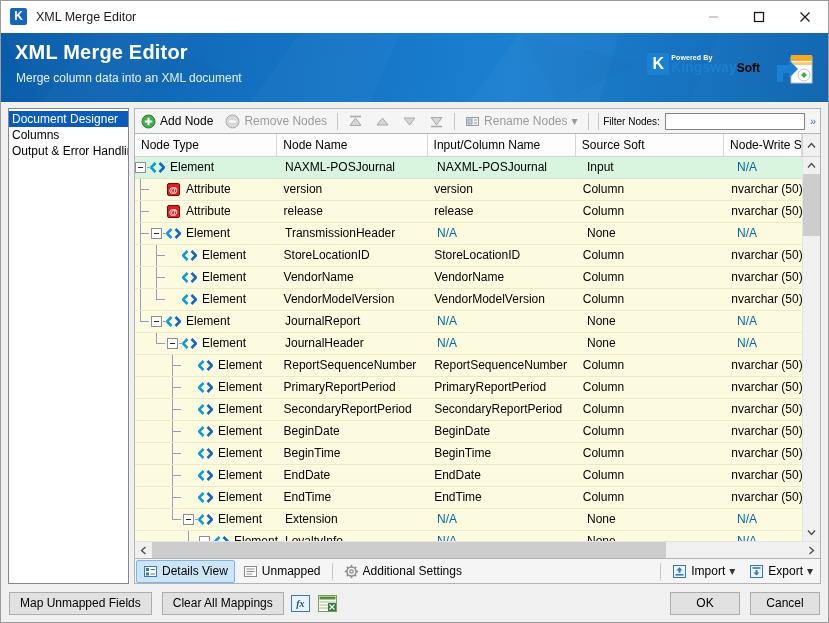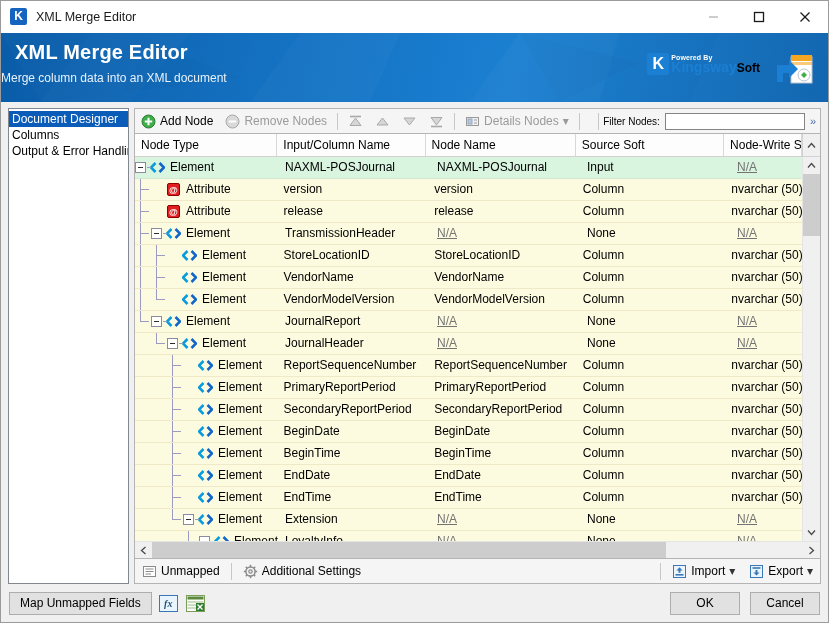--- a/index.html
+++ b/index.html
@@ -21,21 +21,21 @@
   .winbtns{margin-left:auto;display:flex;height:31px;}
   .winbtn{width:46px;height:31px;display:flex;align-items:center;justify-content:center;}
   .winbtn svg{display:block;}
 
   
   .banner{height:69px;flex:0 0 auto;position:relative;overflow:hidden;
     background:linear-gradient(100deg,#0a5ca8 0%,#1272c4 38%,#1a7fd0 62%,#0d63ae 100%);}
   .banner .facets{position:absolute;inset:0;opacity:.33;}
   .banner-title{position:absolute;left:14px;top:8px;color:#fff;font-size:20px;
     font-weight:bold;letter-spacing:.2px;}
-  .banner-sub{position:absolute;left:0;top:38px;color:#e8f2fb;font-size:12px;}
+  .banner-sub{position:absolute;left:15px;top:38px;color:#e8f2fb;font-size:12px;}
   .kws{position:absolute;right:68px;top:20px;display:flex;align-items:center;}
   .kws-k{width:22px;height:22px;background:#1b7fd4;color:#fff;font-weight:bold;font-size:16px;
     line-height:22px;text-align:center;border-radius:2px;}
   .kws-txt{margin-left:2px;line-height:1;}
   .kws-pw{font-size:7px;color:#ffffff;font-weight:bold;display:block;margin-bottom:-1px;
     letter-spacing:.1px;}
   .kws-name{font-size:14px;font-weight:bold;color:#1b7fd4;}
   .prod-icon{position:absolute;right:14px;top:18px;width:40px;height:36px;}
 
   
@@ -73,21 +73,21 @@
   .hcorner{width:17px;flex:0 0 auto;background:#f0f0f0;border-left:1px solid #d2d2d2;
     display:flex;align-items:center;justify-content:center;}
 
   .grid-body{flex:1 1 auto;display:flex;min-height:0;overflow:hidden;}
   .rows{flex:1 1 auto;overflow:hidden;min-width:0;}
   .row{height:22px;display:flex;box-sizing:border-box;border-bottom:1px solid #f0e9c8;
     background:#fdfbdf;}
   .row.sel{background:#d9f5df;border-bottom:1px solid #cfe9d4;}
   .cell{box-sizing:border-box;line-height:21px;font-size:12px;overflow:hidden;
     white-space:nowrap;padding-left:6px;}
-  .cell.na{color:#737373;text-decoration:underline;}
+  .cell.na{color:#0369a1;}
   .cell.tree{padding-left:0;display:flex;align-items:center;position:relative;}
   .tree-label{margin-left:4px;}
   .indent{flex:0 0 auto;height:22px;position:relative;}
   .vline{position:absolute;left:5px;top:0;width:1px;height:22px;background:#9a9ac4;}
   .elbow{position:absolute;left:5px;top:0;width:1px;height:11px;background:#9a9ac4;}
   .elbow-h{position:absolute;left:5px;top:10px;width:9px;height:1px;background:#9a9ac4;}
   .vfull{position:absolute;left:5px;top:0;width:1px;height:22px;background:#9a9ac4;}
   .expander{position:absolute;left:0;top:5px;width:11px;height:11px;border:1px solid #8c8c9e;
     background:#fff;box-sizing:border-box;}
   .expander:before{content:"";position:absolute;left:2px;top:4px;width:5px;height:1px;background:#2b2b2b;}
@@ -247,38 +247,38 @@
         </div>
 
         <div class="tb-sep"></div>
         <div class="tb-btn dis">
           <svg class="tb-icon" viewBox="0 0 15 15">
             <rect x="1.5" y="3.5" width="12" height="8" fill="#f2f2f2" stroke="#9a9a9a"></rect>
             <rect x="3" y="5" width="4" height="5" fill="#b9c9dd" stroke="#8fa6bd"></rect>
             <line x1="9" y1="6" x2="12" y2="6" stroke="#9a9a9a"></line>
             <line x1="9" y1="9" x2="12" y2="9" stroke="#9a9a9a"></line>
           </svg>
-          <span>Details Nodes</span>
+          <span>Rename Nodes</span>
           <span class="caret">▾</span>
         </div>
         <div class="tb-sep"></div>
 
         <div class="tb-spacer"></div>
 
         <div class="tb-sep"></div>
         <span class="filter-label">Filter Nodes:</span>
         <input class="filter-input" type="text" value="" style="">
         <span class="chev2">»</span>
       </div>
 
       <div class="grid-wrap">
         <div class="grid-head">
           <div class="hcell" style="width:144px">Node Type</div>
+          <div class="hcell" style="width:152px">Node Name</div>
           <div class="hcell" style="width:150px">Input/Column Name</div>
-          <div class="hcell" style="width:152px">Node Name</div>
           <div class="hcell" style="width:150px">Source Soft</div>
           <div class="hcell" style="flex:1 1 auto">Node-Write S</div>
           <div class="hcorner">
             <svg width="9" height="7" viewBox="0 0 9 7">
                 <polyline points="1,5.5 4.5,1.5 8,5.5" fill="none" stroke="#4a4a4a" stroke-width="1.3"></polyline>
               </svg>
           </div>
         </div>
 
         <div class="grid-body">
@@ -721,20 +721,30 @@
           </div>
           <div class="hs-btn">
             <svg width="7" height="9" viewBox="0 0 7 9">
                 <polyline points="1.5,1 5.5,4.5 1.5,8" fill="none" stroke="#4a4a4a" stroke-width="1.3"></polyline>
               </svg>
           </div>
         </div>
       </div>
 
       <div class="viewbar">
+        <div class="vb-btn active">
+          <svg class="tb-icon" viewBox="0 0 15 15">
+            <rect x="1.5" y="2.5" width="12" height="10" fill="#fff" stroke="#3a77b5"></rect>
+            <rect x="3" y="4" width="3" height="3" fill="#3a77b5"></rect>
+            <line x1="7.5" y1="5.5" x2="12" y2="5.5" stroke="#3a77b5"></line>
+            <rect x="3" y="8.5" width="3" height="3" fill="#3a77b5"></rect>
+            <line x1="7.5" y1="10" x2="12" y2="10" stroke="#3a77b5"></line>
+          </svg>
+          <span>Details View</span>
+        </div>
         <div class="vb-btn">
           <svg class="tb-icon" viewBox="0 0 15 15">
             <rect x="1.5" y="2.5" width="12" height="10" fill="#fff" stroke="#8a8a8a"></rect>
             <line x1="3.5" y1="5" x2="11.5" y2="5" stroke="#8a8a8a"></line>
             <line x1="3.5" y1="7.5" x2="11.5" y2="7.5" stroke="#8a8a8a"></line>
             <line x1="3.5" y1="10" x2="9" y2="10" stroke="#8a8a8a"></line>
           </svg>
           <span>Unmapped</span>
         </div>
         <div class="tb-sep"></div>
@@ -774,20 +784,21 @@
           </svg>
           <span>Export</span>
           <span class="caret">▾</span>
         </div>
       </div>
     </div>
   </div>
 
   <div class="footer">
     <div class="btn wide">Map Unmapped Fields</div>
+    <div class="btn wide">Clear All Mappings</div>
     <div class="icon-btn">
       <div class="fx">fx</div>
     </div>
     <div class="icon-btn">
       <svg width="19" height="17" viewBox="0 0 19 17">
         <rect x="0.5" y="0.5" width="18" height="16" fill="#fdfdfd" stroke="#7b9e5a"></rect>
         <rect x="1.5" y="1.5" width="16" height="3" fill="#5b8a3c"></rect>
         <line x1="1.5" y1="7" x2="17.5" y2="7" stroke="#9cbd82"></line>
         <line x1="1.5" y1="10" x2="17.5" y2="10" stroke="#9cbd82"></line>
         <line x1="1.5" y1="13" x2="17.5" y2="13" stroke="#9cbd82"></line>

